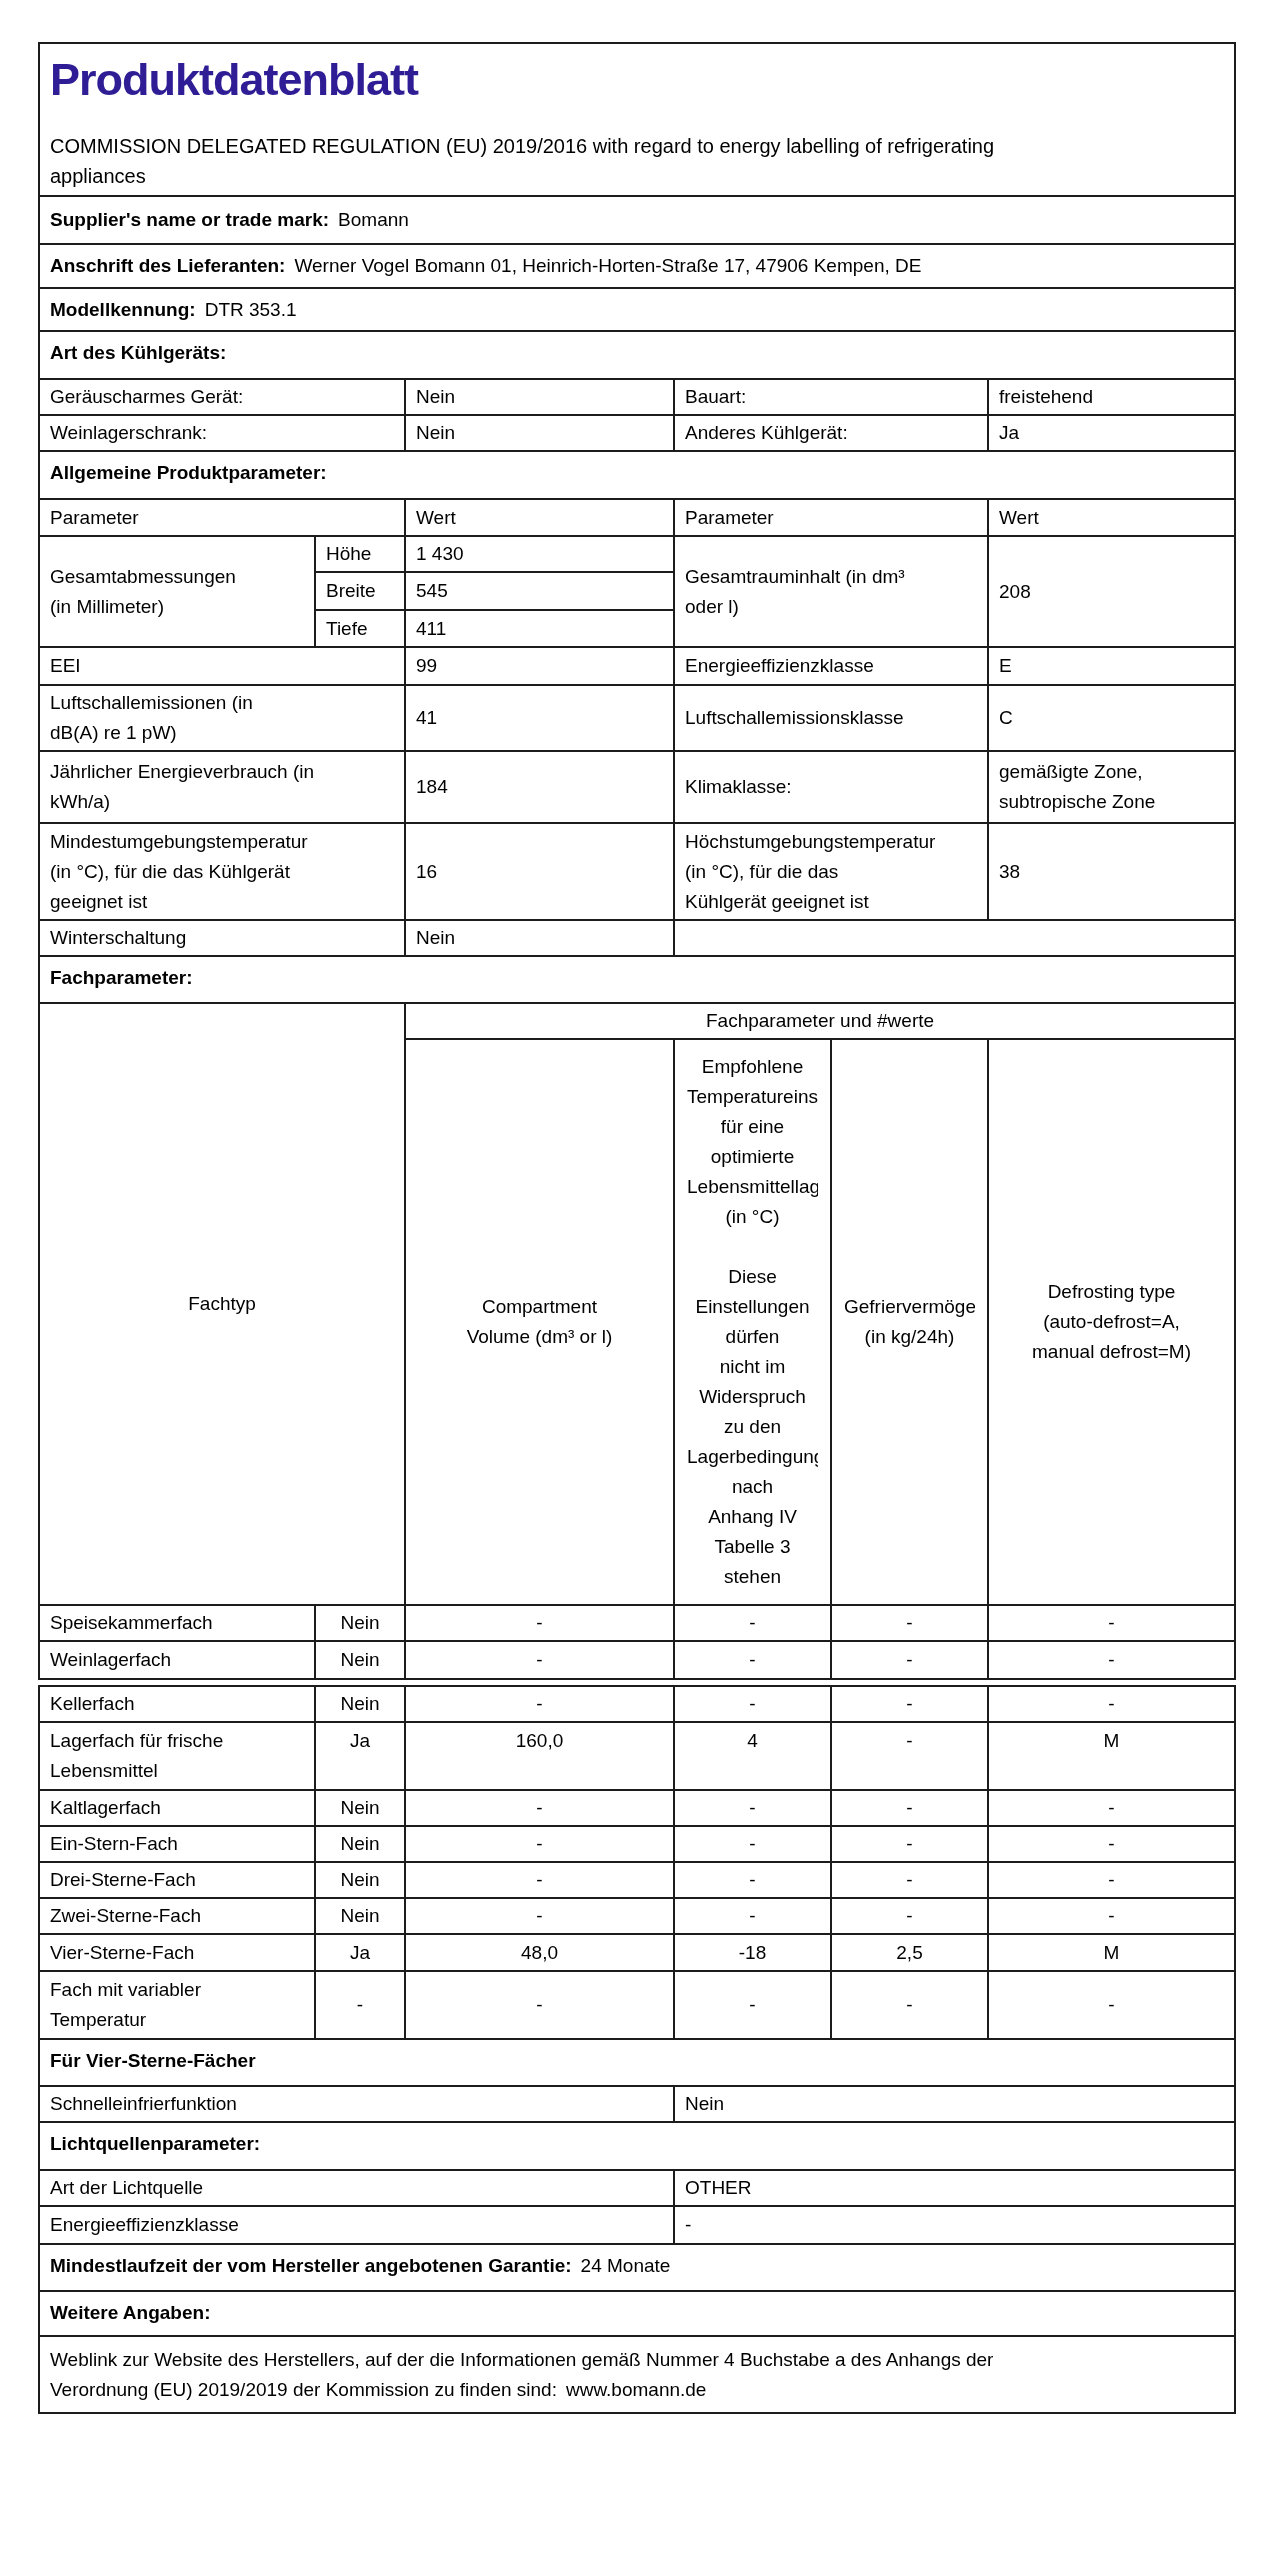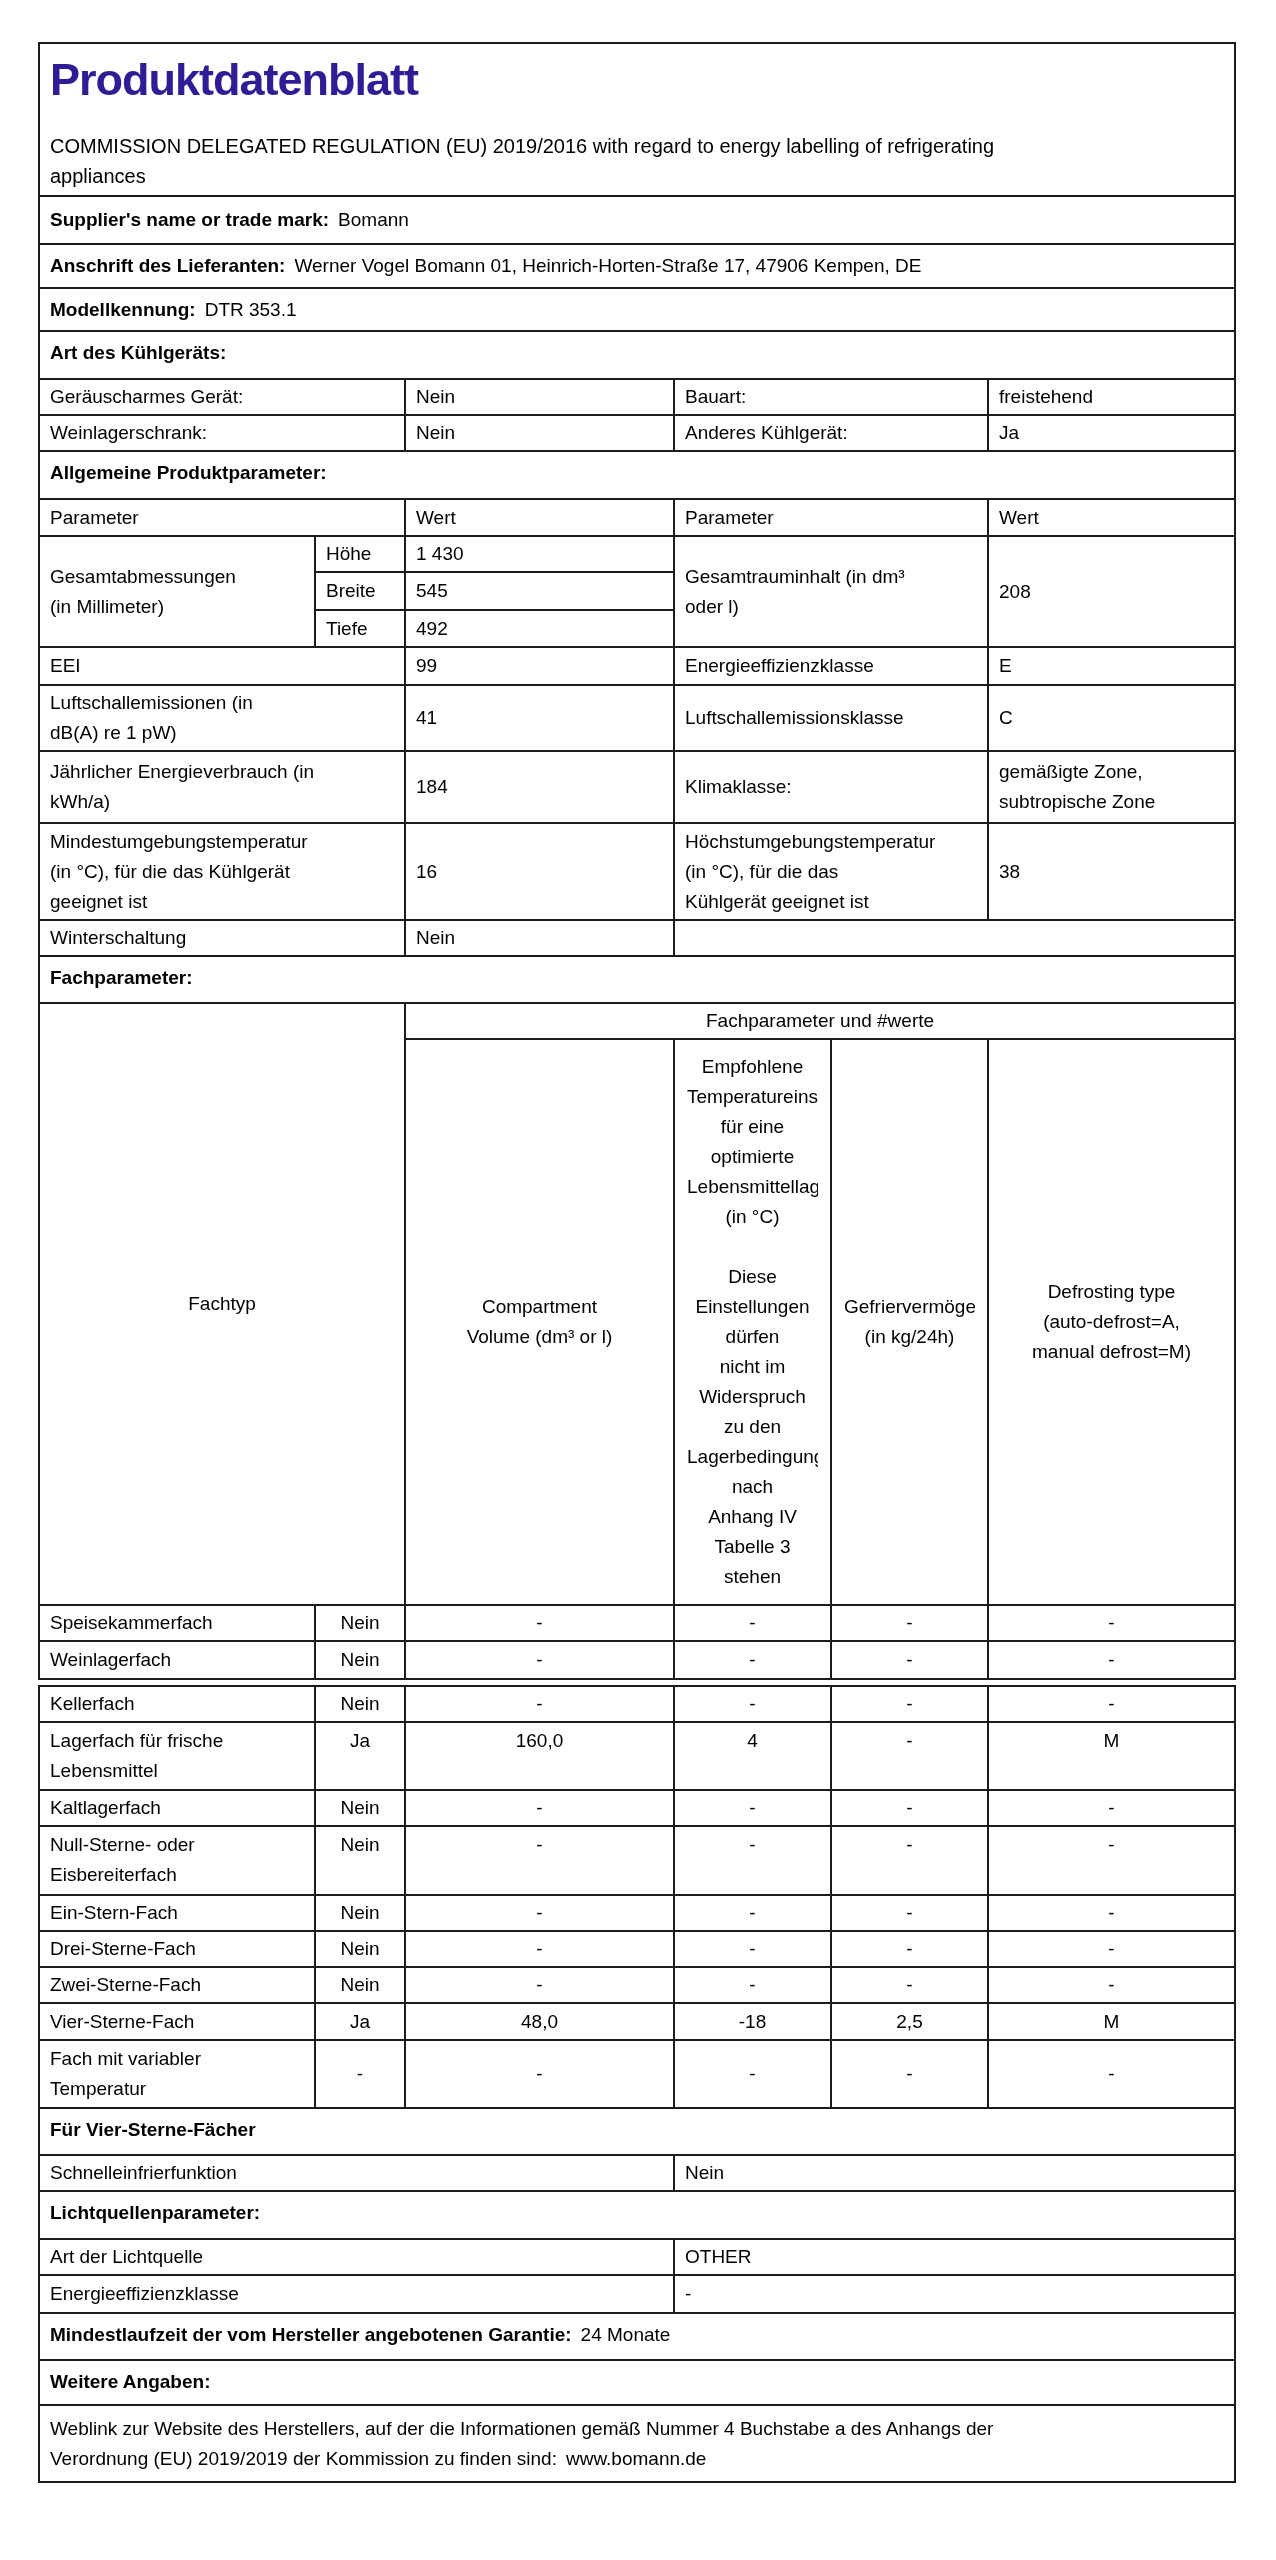--- a/index.html
+++ b/index.html
@@ -114,21 +114,21 @@
       <td colspan="2" rowspan="3" class="pre">Gesamtrauminhalt (in dm³
 oder l)</td>
       <td rowspan="3">208</td>
     </tr>
     <tr style="height:38px">
       <td>Breite</td>
       <td>545</td>
     </tr>
     <tr style="height:37px">
       <td>Tiefe</td>
-      <td>492</td>
+      <td>411</td>
     </tr>
 
     <tr style="height:38px">
       <td colspan="2">EEI</td>
       <td>99</td>
       <td colspan="2">Energieeffizienzklasse</td>
       <td>E</td>
     </tr>
     <tr style="height:65px">
       <td colspan="2" class="pre">Luftschallemissionen (in
@@ -252,29 +252,20 @@
       <td class="center vtop">M</td>
     </tr>
     <tr style="height:35px">
       <td>Kaltlagerfach</td>
       <td class="center">Nein</td>
       <td class="center">-</td>
       <td class="center">-</td>
       <td class="center">-</td>
       <td class="center">-</td>
     </tr>
-    <tr style="height:69px">
-      <td class="pre vtop">Null-Sterne- oder
-Eisbereiterfach</td>
-      <td class="center vtop">Nein</td>
-      <td class="center vtop">-</td>
-      <td class="center vtop">-</td>
-      <td class="center vtop">-</td>
-      <td class="center vtop">-</td>
-    </tr>
     <tr style="height:35px">
       <td>Ein-Stern-Fach</td>
       <td class="center">Nein</td>
       <td class="center">-</td>
       <td class="center">-</td>
       <td class="center">-</td>
       <td class="center">-</td>
     </tr>
     <tr style="height:35px">
       <td>Drei-Sterne-Fach</td>

